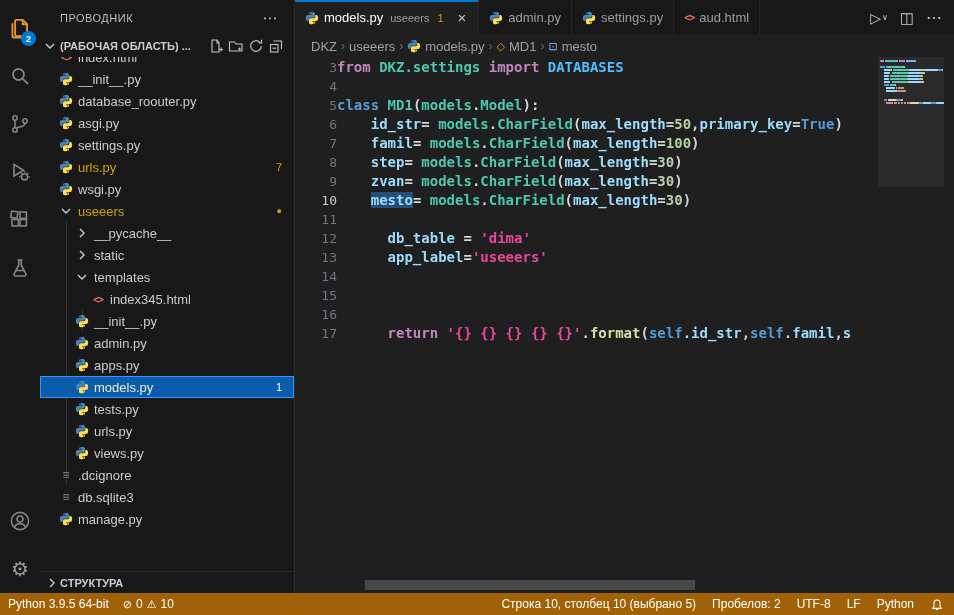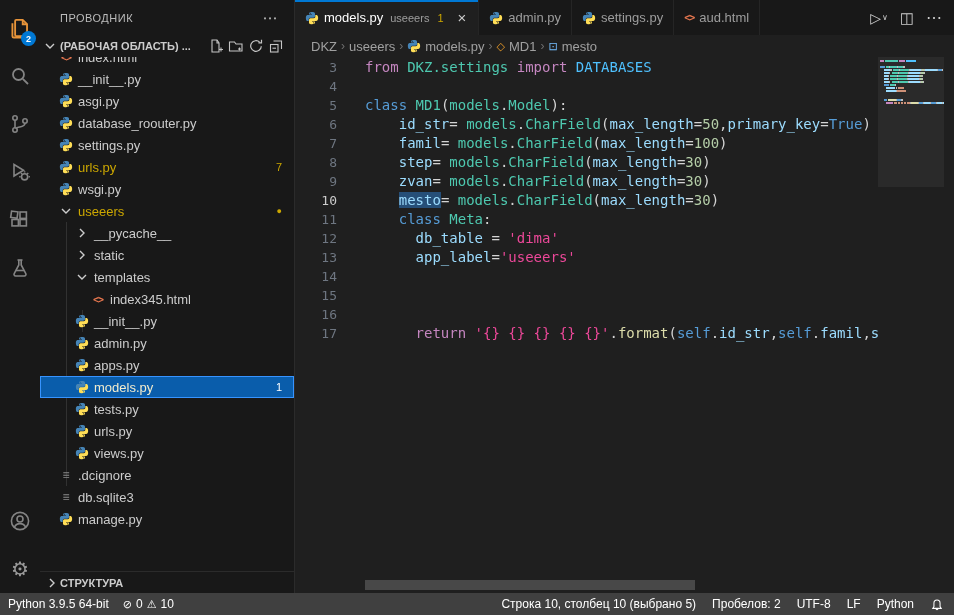--- a/index.html
+++ b/index.html
@@ -61,34 +61,34 @@
 .bc-item{display:flex;align-items:center;gap:4px;cursor:pointer;text-align:center;}
 .bc-sep{color:#6e6e6e;margin:0 4px;font-size:12px;}
 .clsico{color:#ee9d28;font-size:11px;}
 .fldico{color:#75beff;font-size:11px;}
 
 
 .editor{flex:1 1 auto;position:relative;overflow:hidden;font-family:"DejaVu Sans Mono","Liberation Mono",monospace;}
 .code{position:absolute;top:1px;left:0;right:76px;overflow:hidden;}
 .cline{height:19px;line-height:19px;white-space:pre;font-size:14px;display:flex;}
 .lnum{flex:0 0 42px;text-align:right;color:#6e7681;font-size:13px;}
-.ctext{margin-left:28px;}
+.ctext{font-weight:bold;}
 .cline.cur .lnum{color:#cccccc;}
 .tk-kw{color:#c586c0}.tk-kw2{color:#569cd6}.tk-type{color:#4ec9b0}.tk-var{color:#9cdcfe}
 .tk-num{color:#b5cea8}.tk-str{color:#ec4899}.tk-fn{color:#dcdcaa}.tk-pun{color:#d4d4d4}.tk-const{color:#4fc1ff}
 .tk-selbg{background:#264f78;}
 .minimap{position:absolute;top:0;right:10px;width:66px;bottom:0;background:#1f1f1f;cursor:pointer;}
 .mm-slider{position:absolute;top:0;left:0;right:0;height:130px;background:rgba(121,121,121,.12);}
 .minimap-content{position:relative;padding-top:3px;padding-left:2px;}
 .mml{height:3px;white-space:nowrap;overflow:hidden;}
 .mmseg{display:inline-block;height:2px;vertical-align:top;}
 .hscroll{position:absolute;bottom:3px;left:70px;width:330px;height:10px;background:rgba(121,121,121,.45);cursor:pointer;}
 
 
-.statusbar{grid-row:2;grid-column:1/4;background:#404040;display:flex;align-items:center;color:#ffffff;font-size:12px;
+.statusbar{grid-row:2;grid-column:1/4;background:#a16207;display:flex;align-items:center;color:#ffffff;font-size:12px;
   padding:0 10px 0 8px;gap:14px;white-space:nowrap;}
 .sb-item{display:flex;align-items:center;gap:4px;cursor:pointer;}
 .sb-right{margin-left:auto;display:flex;gap:16px;align-items:center;}
 .prob-ico{font-size:11px;}
 </style>
 </head>
 <body>
 
 <div class="app">
 
@@ -213,31 +213,31 @@
           <span class="tlab">__init__.py</span>
         </div>
         <div class="trow">
           <span class="ind" style="width: 18px;"></span>
           <span class="slot">
             <svg width="14" height="14" viewBox="0 0 32 32" style="display:block">
               <path fill="#4584b6" d="M15.9 2c-7 0-6.6 3-6.6 3v3.2h6.7v1H6.6S2 8.6 2 15.8c0 7.2 4 7 4 7h2.4v-3.4s-.1-4 4-4h6.7s3.8.1 3.8-3.7V5.8S23.5 2 15.9 2zm-3.7 2.1c.7 0 1.2.5 1.2 1.2s-.5 1.2-1.2 1.2S11 6 11 5.3s.5-1.2 1.2-1.2z"></path>
               <path fill="#ffde57" d="M16.1 30c7 0 6.6-3 6.6-3v-3.2H16v-1h9.4s4.6.6 4.6-6.6c0-7.2-4-7-4-7h-2.4v3.4s.1 4-4 4h-6.7s-3.8-.1-3.8 3.7v6.4S8.5 30 16.1 30zm3.7-2.1c-.7 0-1.2-.5-1.2-1.2s.5-1.2 1.2-1.2 1.2.5 1.2 1.2-.5 1.2-1.2 1.2z"></path>
             </svg>
           </span>
+          <span class="tlab">database_roouter.py</span>
+        </div>
+        <div class="trow">
+          <span class="ind" style="width: 18px;"></span>
+          <span class="slot">
+            <svg width="14" height="14" viewBox="0 0 32 32" style="display:block">
+              <path fill="#4584b6" d="M15.9 2c-7 0-6.6 3-6.6 3v3.2h6.7v1H6.6S2 8.6 2 15.8c0 7.2 4 7 4 7h2.4v-3.4s-.1-4 4-4h6.7s3.8.1 3.8-3.7V5.8S23.5 2 15.9 2zm-3.7 2.1c.7 0 1.2.5 1.2 1.2s-.5 1.2-1.2 1.2S11 6 11 5.3s.5-1.2 1.2-1.2z"></path>
+              <path fill="#ffde57" d="M16.1 30c7 0 6.6-3 6.6-3v-3.2H16v-1h9.4s4.6.6 4.6-6.6c0-7.2-4-7-4-7h-2.4v3.4s.1 4-4 4h-6.7s-3.8-.1-3.8 3.7v6.4S8.5 30 16.1 30zm3.7-2.1c-.7 0-1.2-.5-1.2-1.2s.5-1.2 1.2-1.2 1.2.5 1.2 1.2-.5 1.2-1.2 1.2z"></path>
+            </svg>
+          </span>
           <span class="tlab">asgi.py</span>
-        </div>
-        <div class="trow">
-          <span class="ind" style="width: 18px;"></span>
-          <span class="slot">
-            <svg width="14" height="14" viewBox="0 0 32 32" style="display:block">
-              <path fill="#4584b6" d="M15.9 2c-7 0-6.6 3-6.6 3v3.2h6.7v1H6.6S2 8.6 2 15.8c0 7.2 4 7 4 7h2.4v-3.4s-.1-4 4-4h6.7s3.8.1 3.8-3.7V5.8S23.5 2 15.9 2zm-3.7 2.1c.7 0 1.2.5 1.2 1.2s-.5 1.2-1.2 1.2S11 6 11 5.3s.5-1.2 1.2-1.2z"></path>
-              <path fill="#ffde57" d="M16.1 30c7 0 6.6-3 6.6-3v-3.2H16v-1h9.4s4.6.6 4.6-6.6c0-7.2-4-7-4-7h-2.4v3.4s.1 4-4 4h-6.7s-3.8-.1-3.8 3.7v6.4S8.5 30 16.1 30zm3.7-2.1c-.7 0-1.2-.5-1.2-1.2s.5-1.2 1.2-1.2 1.2.5 1.2 1.2-.5 1.2-1.2 1.2z"></path>
-            </svg>
-          </span>
-          <span class="tlab">database_roouter.py</span>
         </div>
         <div class="trow">
           <span class="ind" style="width: 18px;"></span>
           <span class="slot">
             <svg width="14" height="14" viewBox="0 0 32 32" style="display:block">
               <path fill="#4584b6" d="M15.9 2c-7 0-6.6 3-6.6 3v3.2h6.7v1H6.6S2 8.6 2 15.8c0 7.2 4 7 4 7h2.4v-3.4s-.1-4 4-4h6.7s3.8.1 3.8-3.7V5.8S23.5 2 15.9 2zm-3.7 2.1c.7 0 1.2.5 1.2 1.2s-.5 1.2-1.2 1.2S11 6 11 5.3s.5-1.2 1.2-1.2z"></path>
               <path fill="#ffde57" d="M16.1 30c7 0 6.6-3 6.6-3v-3.2H16v-1h9.4s4.6.6 4.6-6.6c0-7.2-4-7-4-7h-2.4v3.4s.1 4-4 4h-6.7s-3.8-.1-3.8 3.7v6.4S8.5 30 16.1 30zm3.7-2.1c-.7 0-1.2-.5-1.2-1.2s.5-1.2 1.2-1.2 1.2.5 1.2 1.2-.5 1.2-1.2 1.2z"></path>
             </svg>
           </span>
           <span class="tlab">settings.py</span>
@@ -498,21 +498,21 @@
     <div class="editor">
       <div class="code" id="code">
           <div class="cline"><span class="lnum">3</span><span class="ctext"><span class="tk-kw">from </span><span class="tk-type">DKZ.settings</span><span class="tk-kw"> import </span><span class="tk-const">DATABASES</span></span></div>
           <div class="cline"><span class="lnum">4</span><span class="ctext"></span></div>
           <div class="cline"><span class="lnum">5</span><span class="ctext"><span class="tk-kw2">class </span><span class="tk-type">MD1</span><span class="tk-pun">(</span><span class="tk-type">models</span><span class="tk-pun">.</span><span class="tk-type">Model</span><span class="tk-pun">):</span></span></div>
           <div class="cline"><span class="lnum">6</span><span class="ctext"><span class="tk-pun">    </span><span class="tk-var">id_str</span><span class="tk-pun">= </span><span class="tk-type">models</span><span class="tk-pun">.</span><span class="tk-type">CharField</span><span class="tk-pun">(</span><span class="tk-var">max_length</span><span class="tk-pun">=</span><span class="tk-num">50</span><span class="tk-pun">,</span><span class="tk-var">primary_key</span><span class="tk-pun">=</span><span class="tk-kw2">True</span><span class="tk-pun">)</span></span></div>
           <div class="cline"><span class="lnum">7</span><span class="ctext"><span class="tk-pun">    </span><span class="tk-var">famil</span><span class="tk-pun">= </span><span class="tk-type">models</span><span class="tk-pun">.</span><span class="tk-type">CharField</span><span class="tk-pun">(</span><span class="tk-var">max_length</span><span class="tk-pun">=</span><span class="tk-num">100</span><span class="tk-pun">)</span></span></div>
           <div class="cline"><span class="lnum">8</span><span class="ctext"><span class="tk-pun">    </span><span class="tk-var">step</span><span class="tk-pun">= </span><span class="tk-type">models</span><span class="tk-pun">.</span><span class="tk-type">CharField</span><span class="tk-pun">(</span><span class="tk-var">max_length</span><span class="tk-pun">=</span><span class="tk-num">30</span><span class="tk-pun">)</span></span></div>
           <div class="cline"><span class="lnum">9</span><span class="ctext"><span class="tk-pun">    </span><span class="tk-var">zvan</span><span class="tk-pun">= </span><span class="tk-type">models</span><span class="tk-pun">.</span><span class="tk-type">CharField</span><span class="tk-pun">(</span><span class="tk-var">max_length</span><span class="tk-pun">=</span><span class="tk-num">30</span><span class="tk-pun">)</span></span></div>
           <div class="cline cur"><span class="lnum">10</span><span class="ctext"><span class="tk-pun">    </span><span class="tk-var tk-selbg">mesto</span><span class="tk-pun">= </span><span class="tk-type">models</span><span class="tk-pun">.</span><span class="tk-type">CharField</span><span class="tk-pun">(</span><span class="tk-var">max_length</span><span class="tk-pun">=</span><span class="tk-num">30</span><span class="tk-pun">)</span></span></div>
-          <div class="cline"><span class="lnum">11</span><span class="ctext"><span class="tk-pun">    </span><span class="tk-kw2">class </span><span class="tk-type">Meta</span><span class="tk-pun">:</span></span></div>
+          <div class="cline"><span class="lnum">11</span></div>
           <div class="cline"><span class="lnum">12</span><span class="ctext"><span class="tk-pun">      </span><span class="tk-var">db_table</span><span class="tk-pun"> = </span><span class="tk-str">'dima'</span></span></div>
           <div class="cline"><span class="lnum">13</span><span class="ctext"><span class="tk-pun">      </span><span class="tk-var">app_label</span><span class="tk-pun">=</span><span class="tk-str">'useeers'</span></span></div>
           <div class="cline"><span class="lnum">14</span><span class="ctext"></span></div>
           <div class="cline"><span class="lnum">15</span><span class="ctext"></span></div>
           <div class="cline"><span class="lnum">16</span></div>
           <div class="cline"><span class="lnum">17</span><span class="ctext"><span class="tk-pun">      </span><span class="tk-kw">return </span><span class="tk-str">'{} {} {} {} {}'</span><span class="tk-pun">.</span><span class="tk-fn">format</span><span class="tk-pun">(</span><span class="tk-kw2">self</span><span class="tk-pun">.</span><span class="tk-var">id_str</span><span class="tk-pun">,</span><span class="tk-kw2">self</span><span class="tk-pun">.</span><span class="tk-var">famil</span><span class="tk-pun">,</span><span class="tk-var">s</span></span></div>
         </div>
       <div class="minimap">
         <div class="mm-slider"></div>
         <div class="minimap-content" id="minimap-content">

